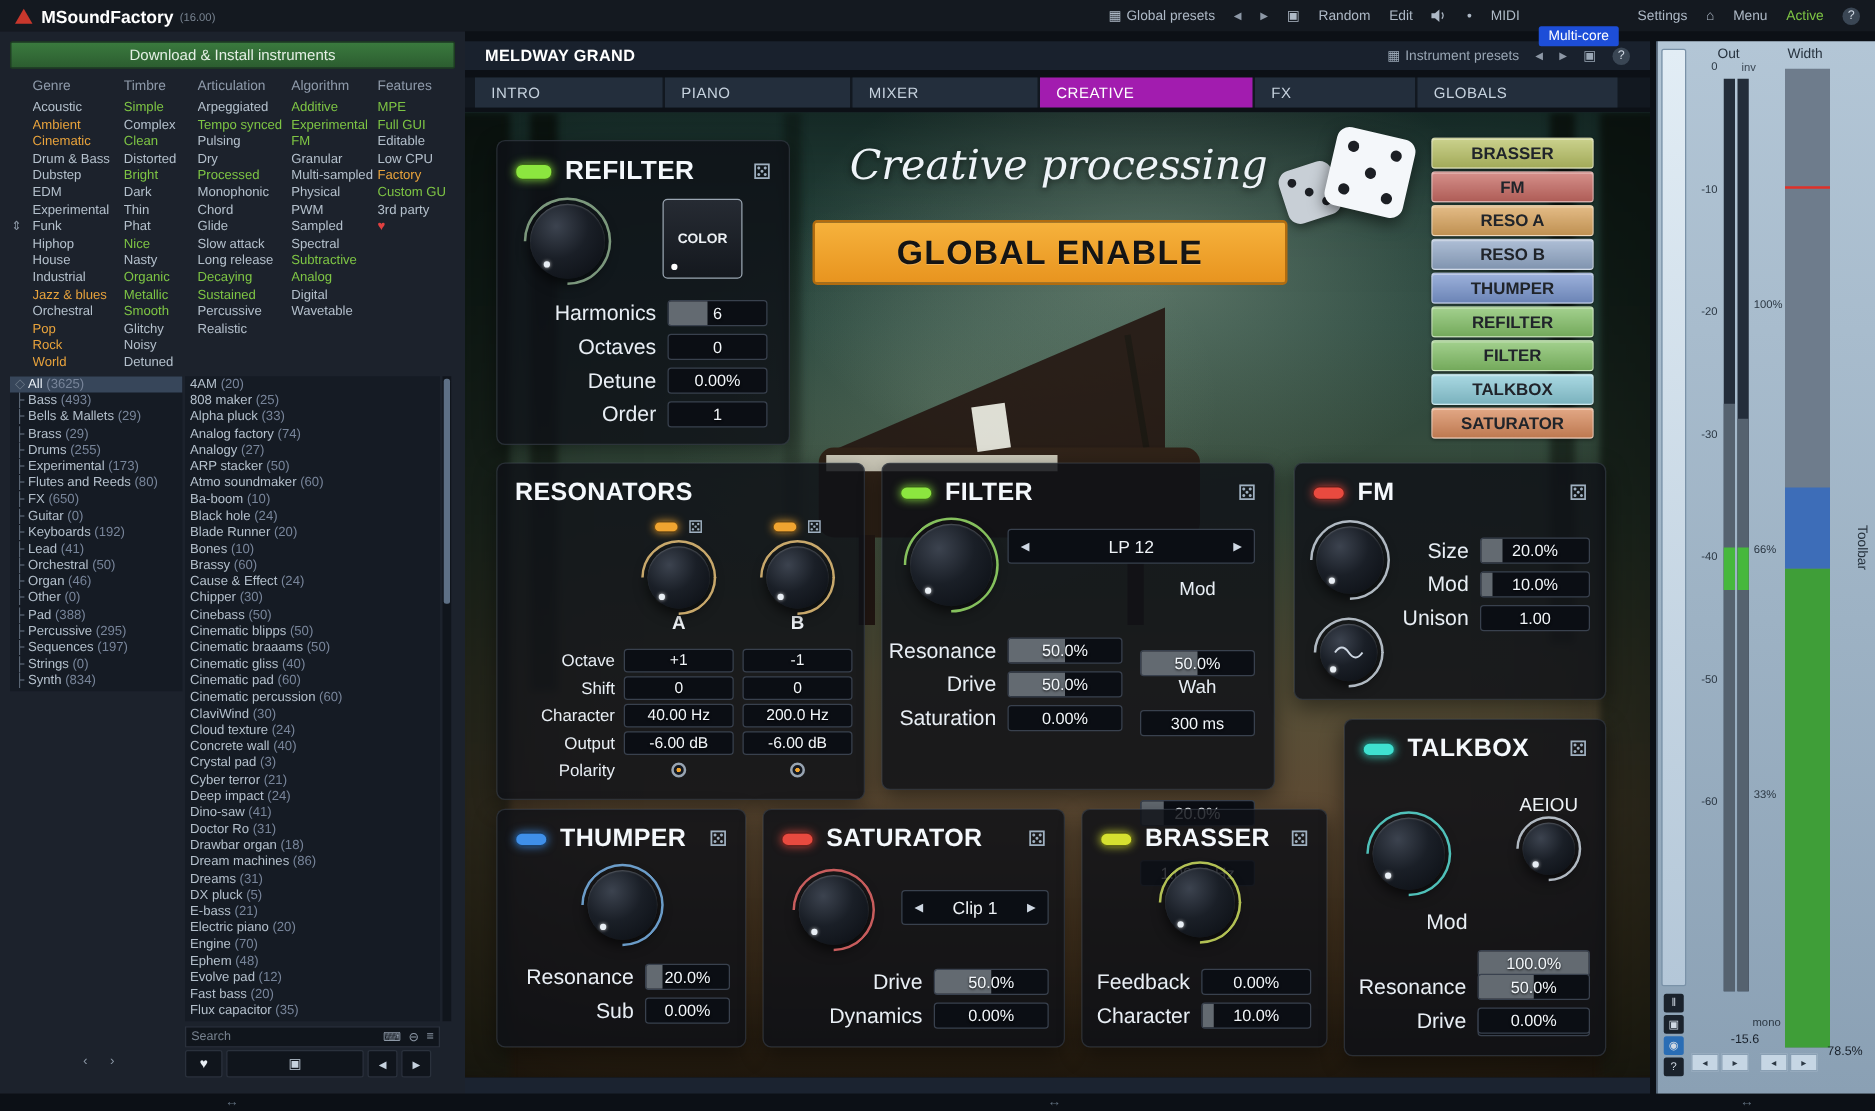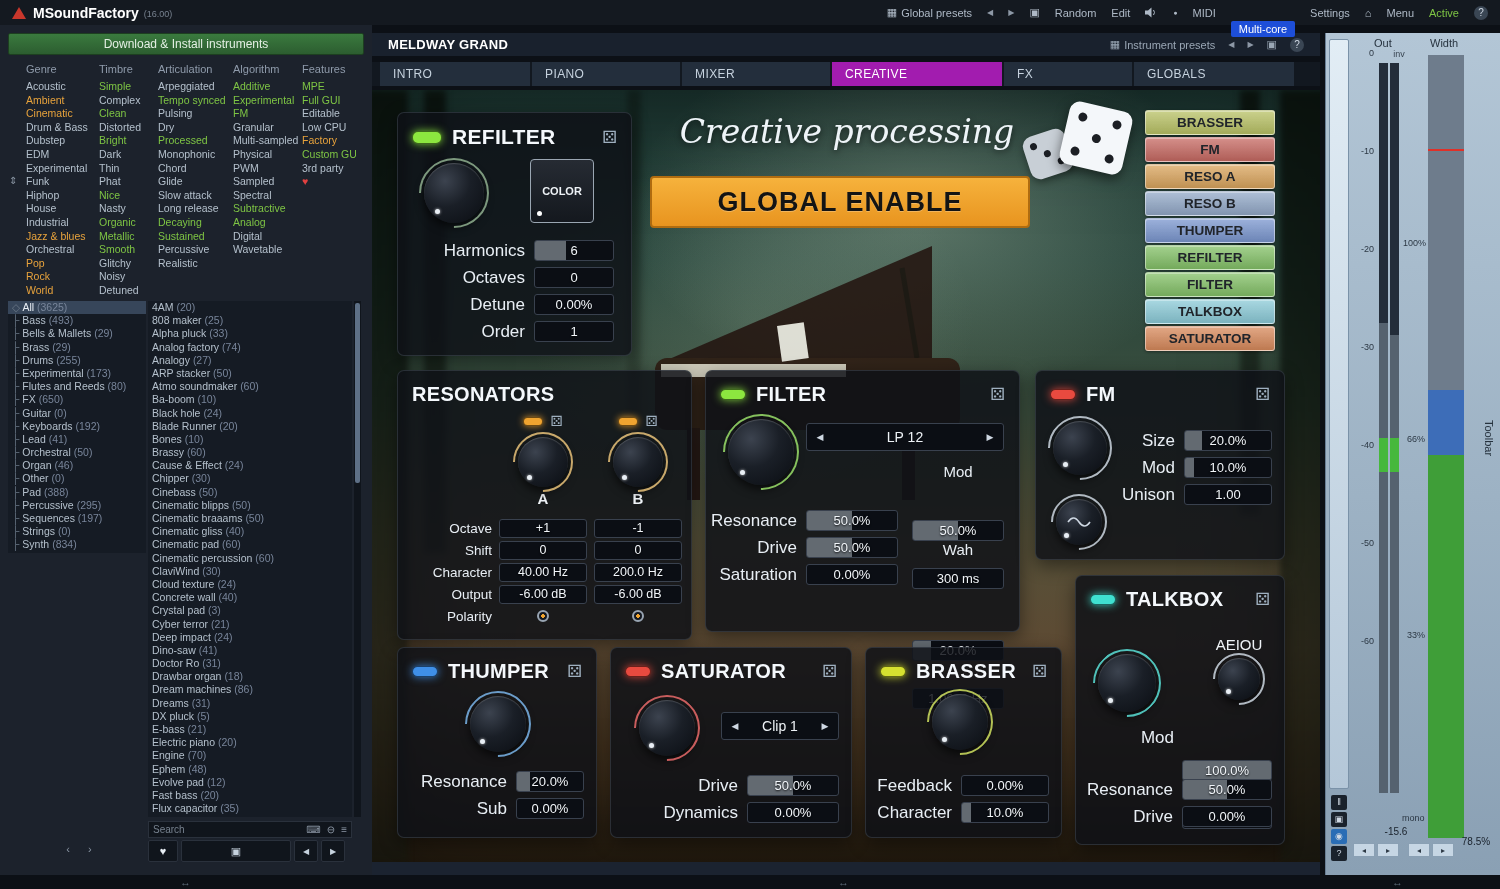--- a/index.html
+++ b/index.html
@@ -130,21 +130,21 @@
   #meter-scale { position:absolute; left:26px; top:0; width:22px; height:700px; }
   #out-bars { position:absolute; left:53px; top:30px; width:20px; height:730px; display:flex; gap:2px; }
   .obar { width:9px; height:100%; background:#232d3a; position:relative; }
   .obar .sg { position:absolute; left:0; right:0; top:260px; bottom:0; background:#55626f; }
   .obar .sgr { position:absolute; left:0; right:0; top:375px; height:34px; background:#46b83c; }
   #width-meter { position:absolute; left:102px; top:22px; width:36px; height:783px; background:#6e7c8c; }
   #width-meter .blue { position:absolute; left:0; right:0; top:335px; height:65px; background:#3d6db8; }
   #width-meter .green { position:absolute; left:0; right:0; top:400px; bottom:0; background:#3f9e38; }
   #width-meter .redline { position:absolute; left:0; right:0; top:94px; height:2px; background:#e03028; }
   #width-marks { position:absolute; left:77px; top:0; width:22px; height:700px; }
-  .wmark { position:absolute; right:0; width:22px; text-align:right; font-size:9px; color:#2c3844; }
+  .wmark { position:absolute; right:0; width:22px; font-size:9px; color:#2c3844; }
   .tb-btn { position:absolute; left:5px; width:16px; height:15px; background:#1a222c; color:#cfd8e3; font-size:9px; text-align:center; line-height:15px; border-radius:2px; cursor:pointer; }
   .tb-btn.blue { background:#2a6db5; }
   .tb-arrow { position:absolute; top:810px; width:22px; height:14px; background:#c6d6e4; border:1px solid #8aa0b4; color:#2c3844; font-size:8px; text-align:center; line-height:13px; cursor:pointer; }
   #out-value { position:absolute; left:48px; top:793px; width:44px; text-align:center; font-size:10px; color:#18202a; }
   #mono-label { position:absolute; left:76px; top:780px; font-size:9px; color:#2c3844; }
   #width-value { position:absolute; left:128px; top:803px; width:44px; text-align:center; font-size:10px; color:#18202a; }
   #toolbar-vlabel { position:absolute; left:157px; top:387px; writing-mode:vertical-rl; font-size:11px; color:#26323e; }
 
   
   #bottombar { position:absolute; left:0; top:875px; width:1500px; height:14px; background:#0c1016; z-index:10; }

